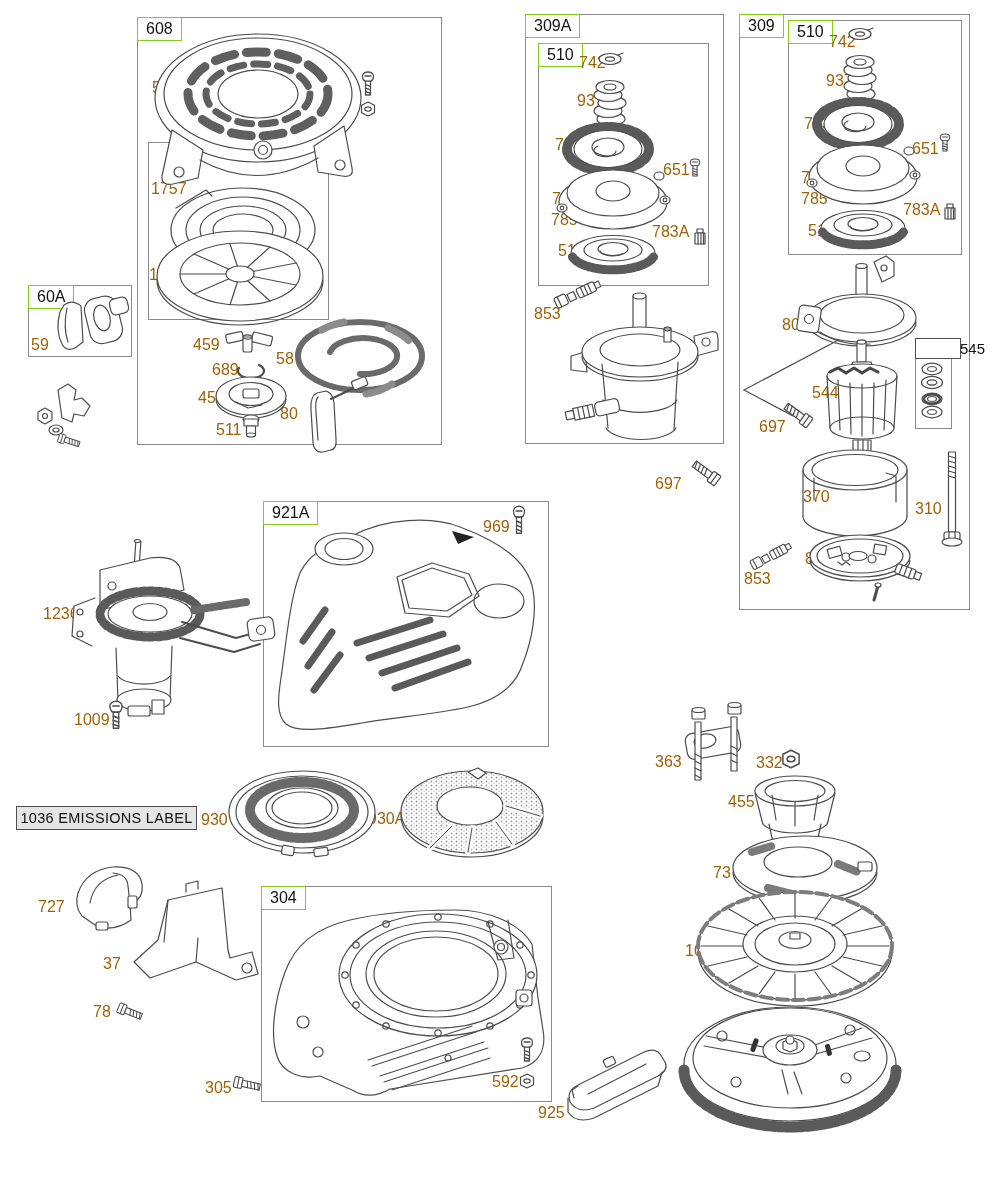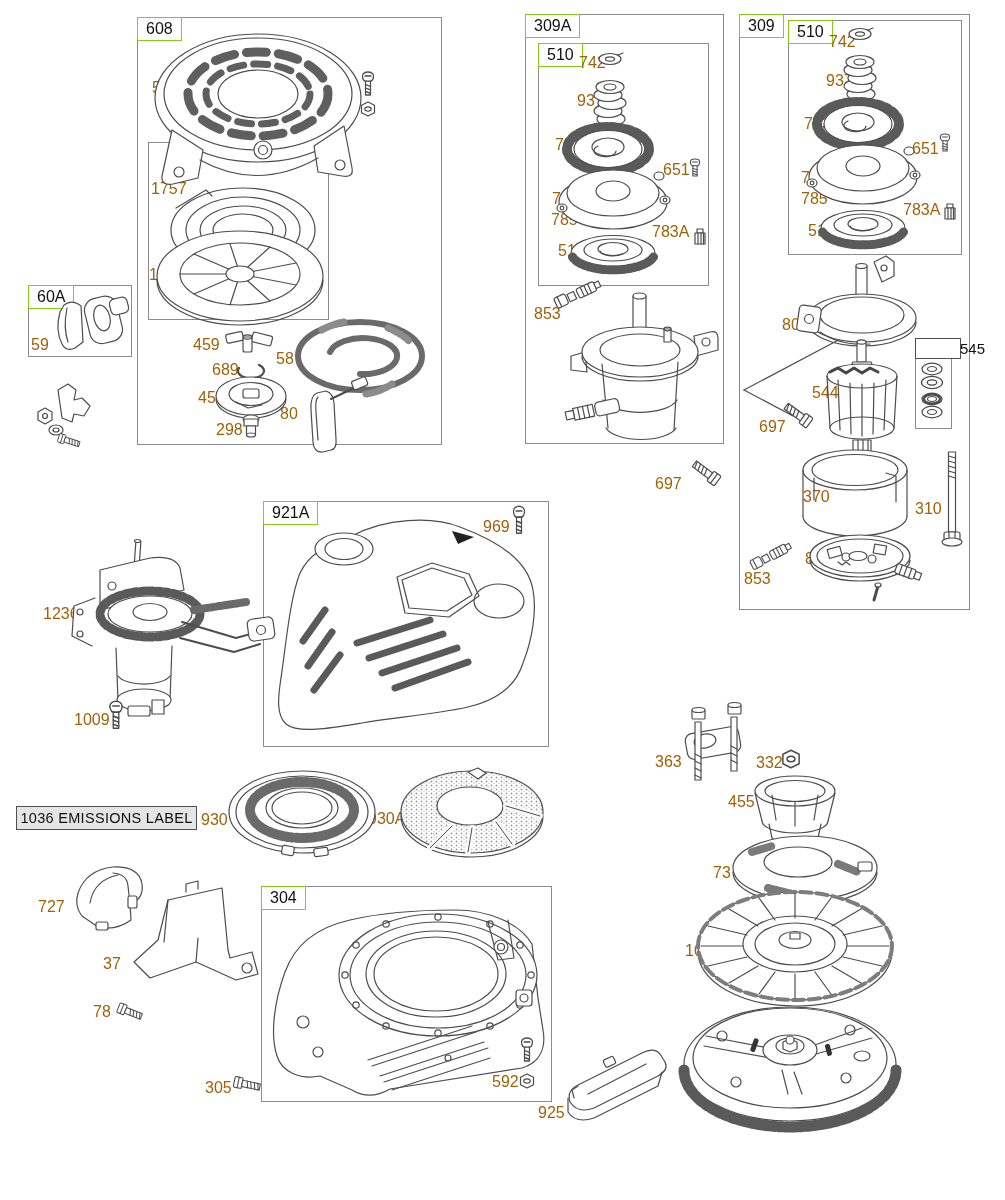--- a/index.html
+++ b/index.html
@@ -53,21 +53,21 @@
   </div>
 
   <span class="pn" style="left:152px;top:80px">55</span>
   <span class="pn" style="left:340px;top:81px">65</span>
   <span class="pn" style="left:330px;top:103px">592</span>
   <span class="pn" style="left:151px;top:181px">1757</span>
   <span class="pn" style="left:149px;top:267px">1210</span>
   <span class="pn" style="left:193px;top:337px">459</span>
   <span class="pn" style="left:212px;top:362px">689</span>
   <span class="pn" style="left:198px;top:390px">456</span>
-  <span class="pn" style="left:216px;top:422px">298</span>
+  <span class="pn" style="left:216px;top:422px">511</span>
   <span class="pn" style="left:276px;top:351px">58</span>
   <span class="pn" style="left:280px;top:406px">80</span>
   <span class="pn" style="left:31px;top:337px">59</span>
 
   <span class="pn" style="left:579px;top:55px">742</span>
   <span class="pn" style="left:577px;top:93px">937</span>
   <span class="pn" style="left:555px;top:137px">783</span>
   <span class="pn" style="left:663px;top:162px">651</span>
   <span class="pn" style="left:552px;top:191px">784</span>
   <span class="pn" style="left:551px;top:212px">785</span>

